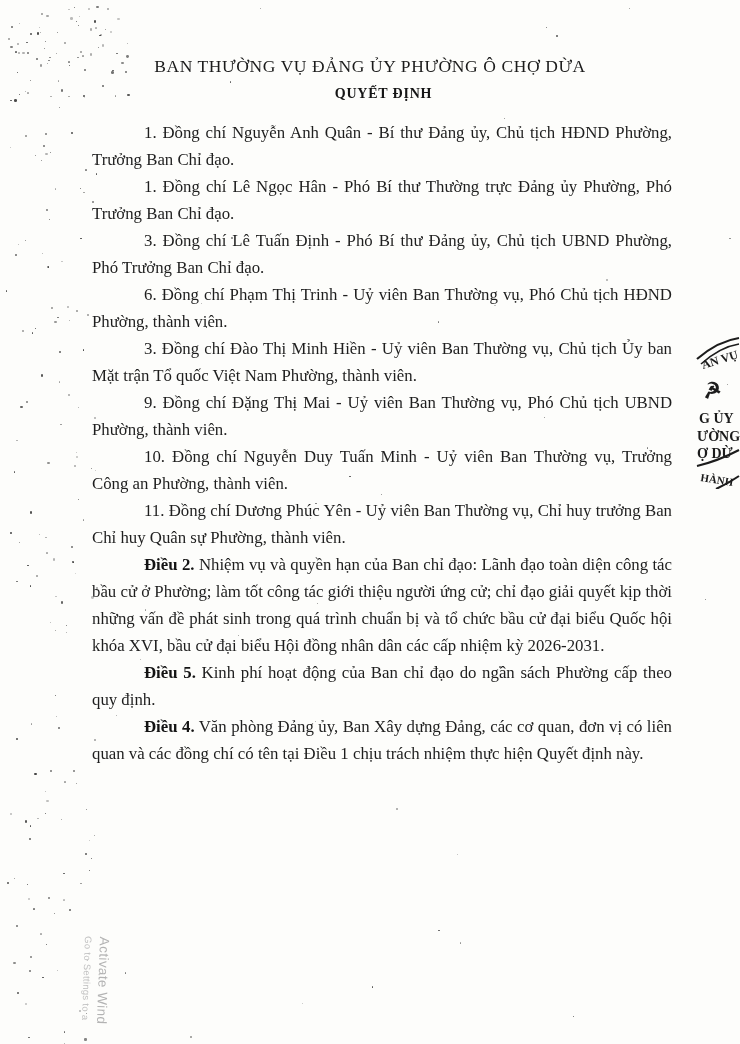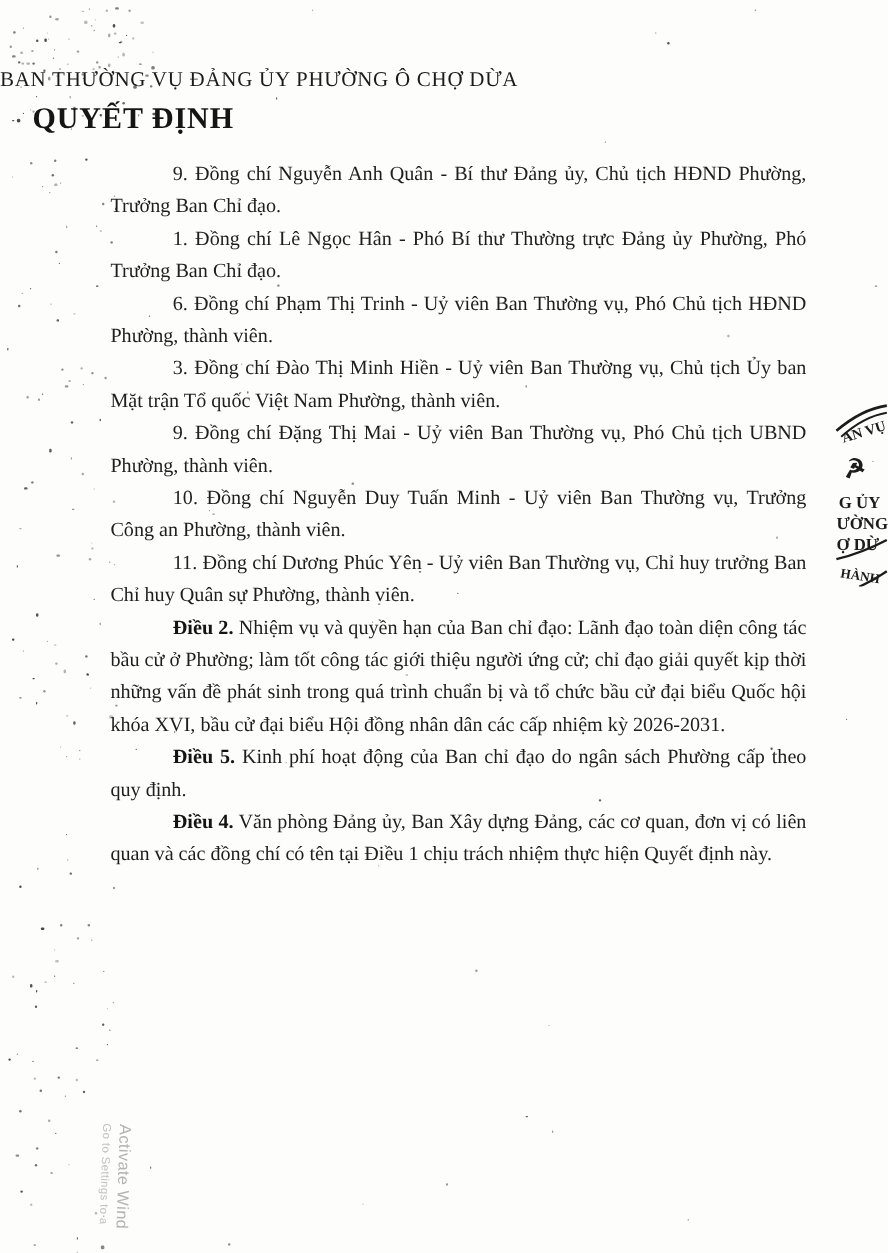--- a/index.html
+++ b/index.html
@@ -13,27 +13,27 @@
     width: 740px; height: 1044px;
     overflow: hidden;
     background: #fdfdfb;
     color: #1d1d1d;
   }
   
   .noise { position: absolute; inset: 0; pointer-events: none; z-index: 1; }
   .speck { position: absolute; border-radius: 50%; }
 
   
-  .doc-header { position: relative; z-index: 2; margin-top: 56px; }
+  .doc-header { position: relative; z-index: 2; margin-top: 56px; text-align: center; }
   .org-name {
     font-size: 17.5px; letter-spacing: 0.6px;
     color: #1b1b1b; font-weight: normal; margin: 0;
   }
   .doc-title {
-    font-size: 25px; font-weight: bold; letter-spacing: 0.8px;
+    font-size: 14px; font-weight: bold; letter-spacing: 0.8px;
     color: #151515; margin: 9px 0 0 0; padding-left: 27px;
   }
 
   
   .doc-body {
     position: relative; z-index: 2;
     margin: 17px 68px 0 92px;
     width: 580px;
     font-size: 16.8px;
     line-height: 27px;
@@ -332,22 +332,23 @@
       <div class="speck" style="left: 310.15px; top: 517.673px; width: 1.14112px; height: 1.14112px; background: rgba(25, 25, 25, 0.47);"></div>
       <div class="speck" style="left: 229.71px; top: 81.3111px; width: 1.40652px; height: 1.40652px; background: rgba(25, 25, 25, 0.69);"></div>
     </div>
 
   <div class="doc-header">
     <p class="org-name">BAN THƯỜNG VỤ ĐẢNG ỦY PHƯỜNG Ô CHỢ DỪA</p>
     <p class="doc-title">QUYẾT ĐỊNH</p>
   </div>
 
   <div class="doc-body">
-      <p class="para"><span>9. Đồng chí Nguyễn Anh Quân - Bí thư Đảng ủy, Chủ tịch HĐND Phường, Trưởng Ban Chỉ đạo.</span></p>
+      <p class="para"><span>1. Đồng chí Nguyễn Anh Quân - Bí thư Đảng ủy, Chủ tịch HĐND Phường, Trưởng Ban Chỉ đạo.</span></p>
       <p class="para"><span>1. Đồng chí Lê Ngọc Hân - Phó Bí thư Thường trực Đảng ủy Phường, Phó Trưởng Ban Chỉ đạo.</span></p>
+      <p class="para"><span>3. Đồng chí Lê Tuấn Định - Phó Bí thư Đảng ủy, Chủ tịch UBND Phường, Phó Trưởng Ban Chỉ đạo.</span></p>
       <p class="para"><span>6. Đồng chí Phạm Thị Trinh - Uỷ viên Ban Thường vụ, Phó Chủ tịch HĐND Phường, thành viên.</span></p>
       <p class="para"><span>3. Đồng chí Đào Thị Minh Hiền - Uỷ viên Ban Thường vụ, Chủ tịch Ủy ban Mặt trận Tổ quốc Việt Nam Phường, thành viên.</span></p>
       <p class="para"><span>9. Đồng chí Đặng Thị Mai - Uỷ viên Ban Thường vụ, Phó Chủ tịch UBND Phường, thành viên.</span></p>
       <p class="para"><span>10. Đồng chí Nguyễn Duy Tuấn Minh - Uỷ viên Ban Thường vụ, Trưởng Công an Phường, thành viên.</span></p>
       <p class="para"><span>11. Đồng chí Dương Phúc Yên - Uỷ viên Ban Thường vụ, Chỉ huy trưởng Ban Chỉ huy Quân sự Phường, thành viên.</span></p>
       <p class="para"><b>Điều 2.</b> <span>Nhiệm vụ và quyền hạn của Ban chỉ đạo: Lãnh đạo toàn diện công tác bầu cử ở Phường; làm tốt công tác giới thiệu người ứng cử; chỉ đạo giải quyết kịp thời những vấn đề phát sinh trong quá trình chuẩn bị và tổ chức bầu cử đại biểu Quốc hội khóa XVI, bầu cử đại biểu Hội đồng nhân dân các cấp nhiệm kỳ 2026-2031.</span></p>
       <p class="para"><b>Điều 5.</b> <span>Kinh phí hoạt động của Ban chỉ đạo do ngân sách Phường cấp theo quy định.</span></p>
       <p class="para"><b>Điều 4.</b> <span>Văn phòng Đảng ủy, Ban Xây dựng Đảng, các cơ quan, đơn vị có liên quan và các đồng chí có tên tại Điều 1 chịu trách nhiệm thực hiện Quyết định này.</span></p>
     </div>
 

